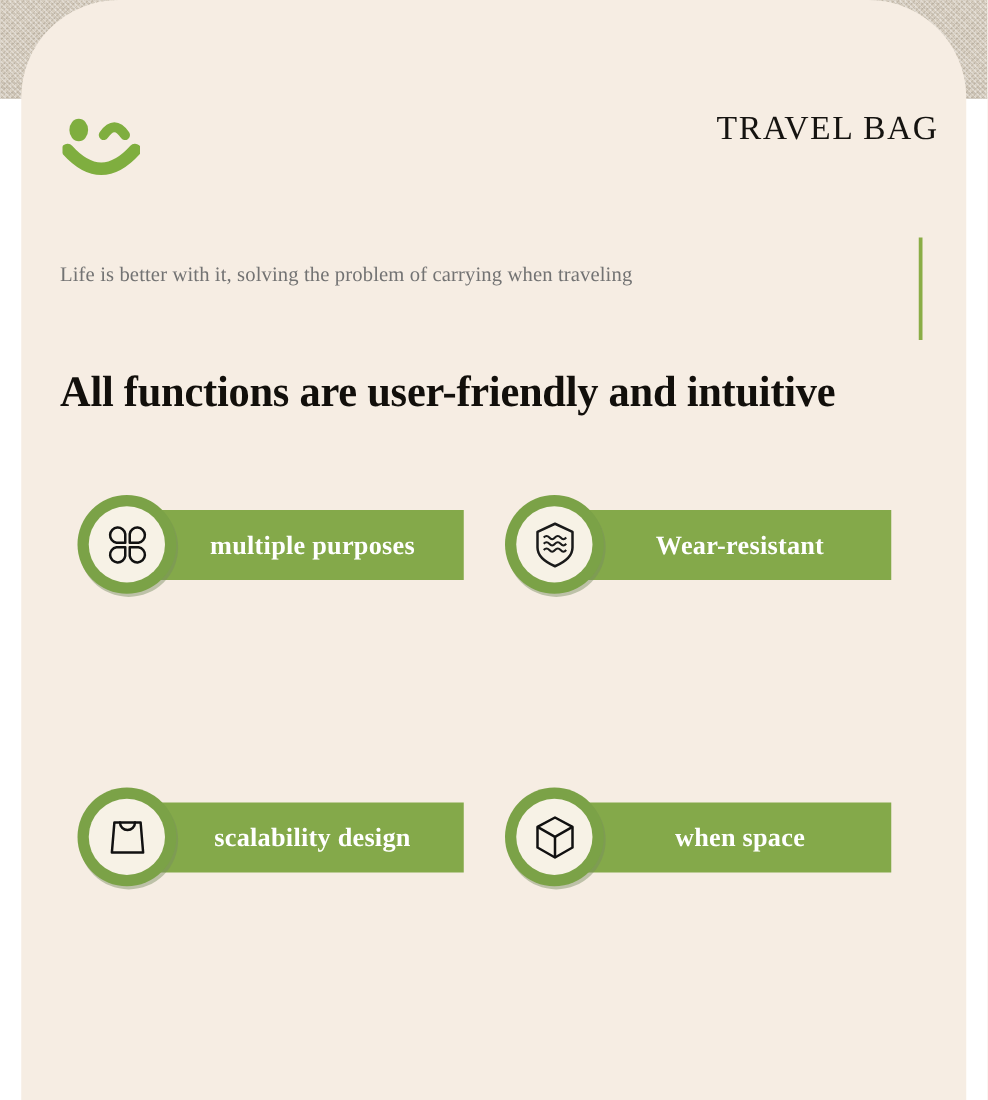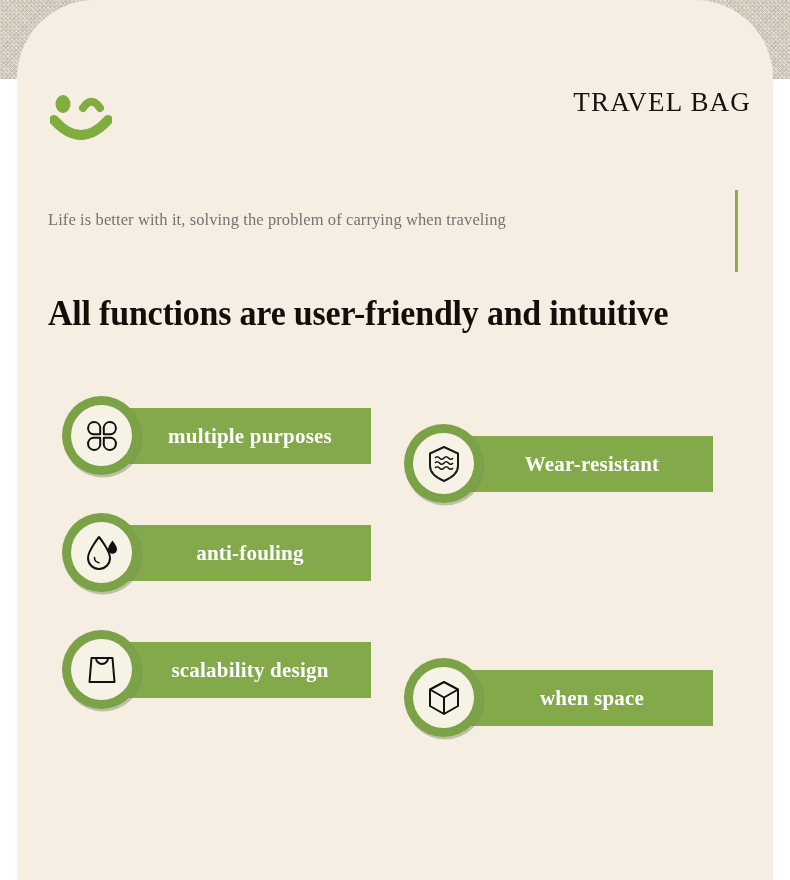--- a/index.html
+++ b/index.html
@@ -126,21 +126,21 @@
   .feature-row {
     position: relative;
     height: 117px;
     font-weight: bold;
   }
   .feature {
     position: absolute;
     height: 56px;
   }
   .feature.col-left  { left: 64px;  width: 290px; }
-  .feature.col-right { left: 406px; width: 290px; margin-top: 28px; }
+  .feature.col-right { left: 406px; width: 290px; }
 
   .feature-bar {
     position: absolute;
     left: 0;
     top: 0;
     width: 290px;
     height: 56px;
     background: #84a94a;
   }
   .feature-badge {
@@ -244,33 +244,20 @@
               <path d="M10 19 q2.2 -2.6 4.5 0 q2.2 2.6 4.5 0 q2.2 -2.6 4.5 0 q2.2 2.6 4.5 0" fill="none" stroke="#1a1a1a" stroke-width="1.6"></path>
               <path d="M10 24 q2.2 -2.6 4.5 0 q2.2 2.6 4.5 0 q2.2 -2.6 4.5 0 q2.2 2.6 4.5 0" fill="none" stroke="#1a1a1a" stroke-width="1.6"></path>
             </svg>
           </div>
         </div>
       </div>
     </div>
 
     <div class="feature-row">
 
-      <div class="feature col-left">
-        <div class="feature-bar"></div>
-        <div class="feature-label">anti-fouling</div>
-        <div class="feature-badge">
-          <div class="inner">
-            <svg width="38" height="40" viewBox="0 0 38 40">
-              <path d="M16 4 C16 4 5 17.5 5 25 A11 11 0 0 0 27 25 C27 17.5 16 4 16 4 Z" fill="none" stroke="#111" stroke-width="2" stroke-linejoin="round"></path>
-              <path d="M11.5 24.5 a5 5 0 0 0 4.5 5.2" fill="none" stroke="#111" stroke-width="1.6" stroke-linecap="round"></path>
-              <path d="M29.5 7.5 C29.5 7.5 25 13 25 16.2 A4.5 4.5 0 0 0 34 16.2 C34 13 29.5 7.5 29.5 7.5 Z" fill="#111"></path>
-            </svg>
-          </div>
-        </div>
-      </div>
 
     </div>
 
     <div class="feature-row">
 
       <div class="feature col-left">
         <div class="feature-bar"></div>
         <div class="feature-label">scalability design</div>
         <div class="feature-badge">
           <div class="inner">

